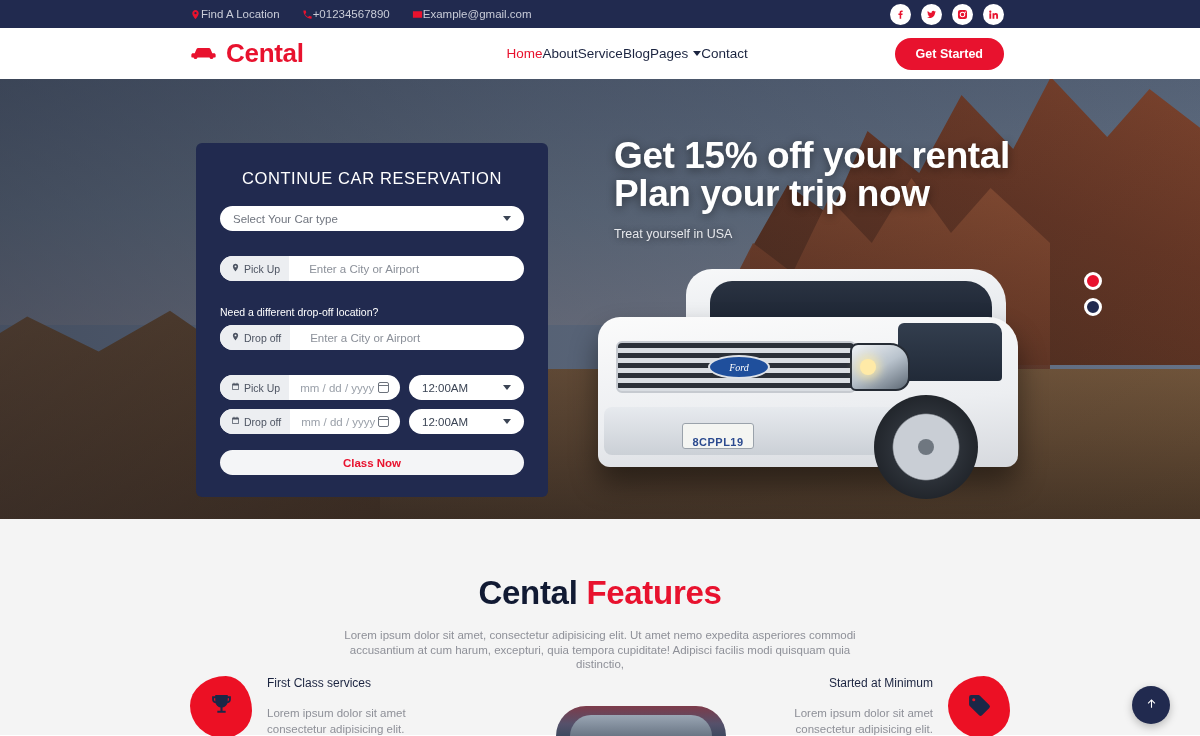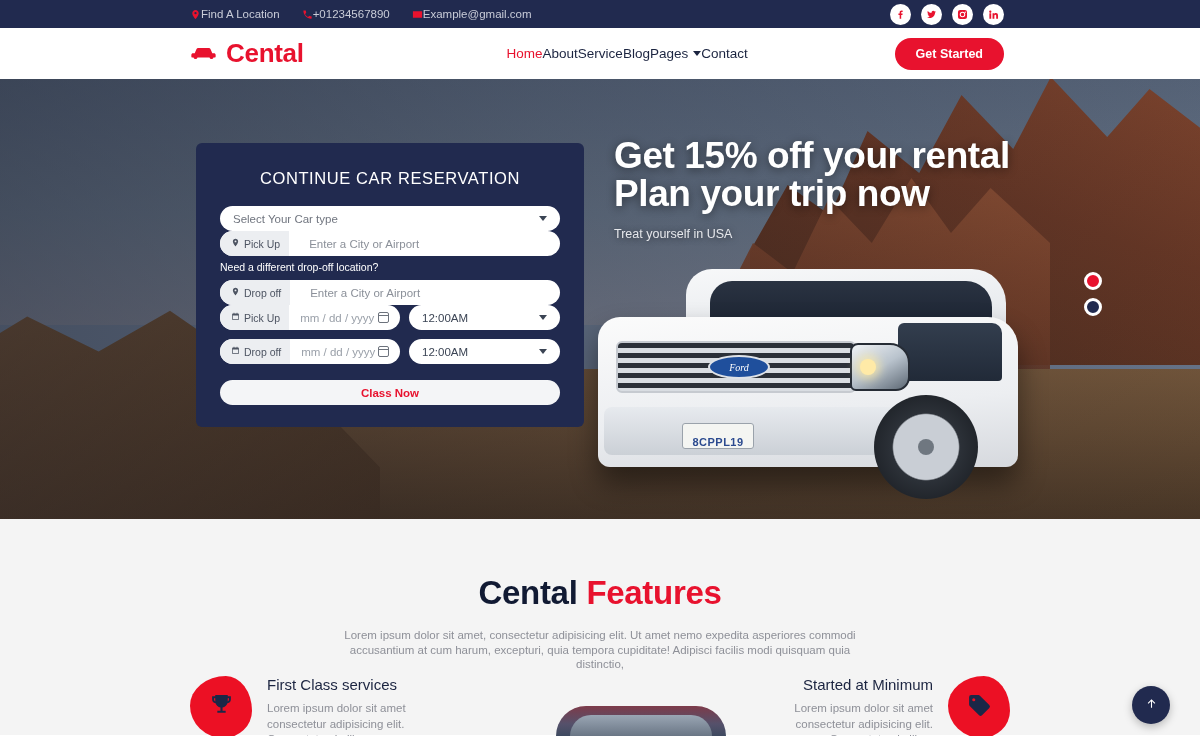--- a/index.html
+++ b/index.html
@@ -101,25 +101,25 @@
     text-shadow: 0 2px 10px rgba(0,0,0,.45); }
   .hero-sub { margin-top: 14px; font-size: 12.5px; color: #e6e8ec; text-shadow: 0 1px 6px rgba(0,0,0,.5); }
 
   
   .dots { position: absolute; right: 98px; top: 193px; display: flex; flex-direction: column; gap: 8px; }
   .dot { width: 18px; height: 18px; border-radius: 50%; border: 3px solid #fff; cursor: pointer; }
   .dot.red { background: #e8122e; }
   .dot.navy { background: #212a4f; }
 
   
-  .card { position: absolute; left: 196px; top: 64px; width: 388px;
+  .card { position: absolute; left: 196px; top: 64px; width: 352px;
     background: #212a4f; border-radius: 6px; padding: 26px 24px 22px; }
   .card-title { color: #fff; font-size: 16.5px; text-align: center; letter-spacing: .6px; margin-bottom: 18px; }
   .fld { width: 100%; height: 25px; background: #fff; border-radius: 14px; display: flex; align-items: center;
-    margin-bottom: 0; overflow: hidden; }
+    margin-bottom: 25px; overflow: hidden; }
   .fld-select { justify-content: space-between; padding: 0 13px; font-size: 11.5px; color: #70757f; cursor: pointer; }
   .sel-chev { width: 0; height: 0; border-left: 4px solid transparent; border-right: 4px solid transparent; border-top: 5px solid #3b4454; }
   .fld-addon { display: flex; align-items: center; gap: 4px; padding: 0 9px 0 11px; height: 100%;
     background: #eceef1; color: #4d5462; font-size: 10.5px; white-space: nowrap; }
   .fld-addon svg { width: 9px; height: 11px; fill: #4d5462; }
   .fld-input { flex: 1; height: 100%; border: none; outline: none; background: transparent;
     font-family: "Liberation Sans", sans-serif; font-size: 11.5px; color: #3b4454; padding-left: 20px; }
   .fld-input::placeholder { color: #8b9099; }
   .droplabel { color: #fff; font-size: 10.5px; font-weight: normal; margin: 5px 0 7px; }
   .row { display: flex; gap: 9px; margin-bottom: 9px; }
@@ -139,21 +139,21 @@
   .sec-title .hl { color: #e8122e; }
   .sec-desc { text-align: center; margin: 16px auto 0; width: 520px; font-size: 11.5px; line-height: 1.28; color: #8e9098; }
 
   .feat { position: absolute; top: 676px; display: flex; align-items: flex-start; gap: 15px; width: 270px; }
   .feat-left { left: 190px; }
   .feat-right { right: 190px; flex-direction: row-reverse; text-align: right; }
   .blob { width: 62px; height: 62px; background: #ec1024; flex: 0 0 62px;
     border-radius: 58% 42% 46% 54% / 48% 56% 44% 52%;
     display: flex; align-items: center; justify-content: center; }
   .blob svg { width: 25px; height: 25px; fill: #1b2747; }
-  .feat-h { font-size: 15px; color: #1b2440; margin-bottom: 8px; }
+  .feat-h { font-size: 12px; color: #1b2440; margin-bottom: 16px; }
   .feat-p { font-size: 11.5px; line-height: 1.35; color: #8e9098; }
 
   .mid-car { position: absolute; left: 556px; top: 706px; width: 170px; height: 30px;
     background: linear-gradient(180deg, #7d3b4a 0%, #55516b 60%, #3e4a60 100%);
     border-radius: 40px 40px 0 0; }
   .mid-car::after { content: ""; position: absolute; left: 14px; top: 9px; right: 14px; bottom: 0;
     background: linear-gradient(180deg, #9aa6b4 0%, #6a7685 100%); border-radius: 26px 26px 0 0; }
 
   .totop { position: absolute; right: 30px; bottom: 12px; width: 38px; height: 38px; border-radius: 50%;
     background: #212a4f; display: flex; align-items: center; justify-content: center; cursor: pointer;

